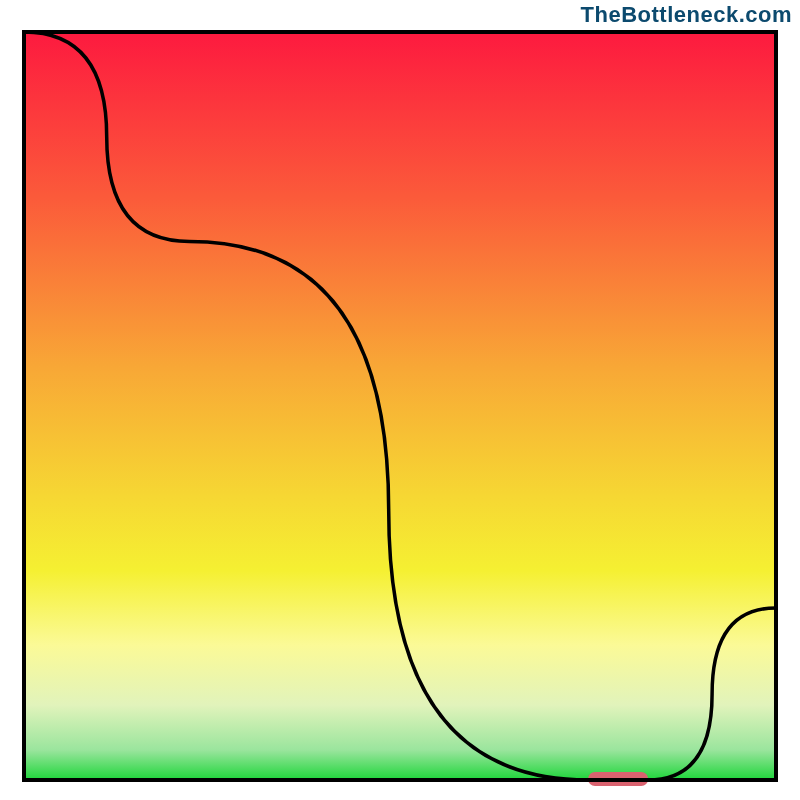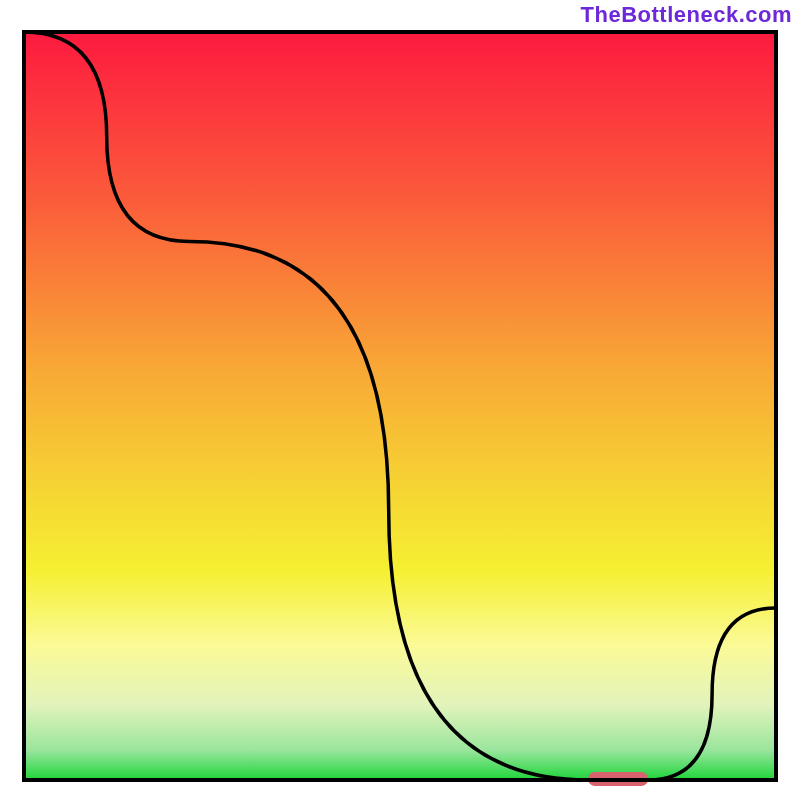--- a/index.html
+++ b/index.html
@@ -15,21 +15,21 @@
     position: relative;
     width: 800px;
     height: 800px;
   }
   .attribution {
     position: absolute;
     top: 2px;
     right: 8px;
     font-size: 22px;
     font-weight: bold;
-    color: #6d28d9;
+    color: #0c4a6e;
     letter-spacing: 0.5px;
   }
   svg {
     display: block;
   }
 </style>
 </head>
 <body>
 
 <div class="container">

